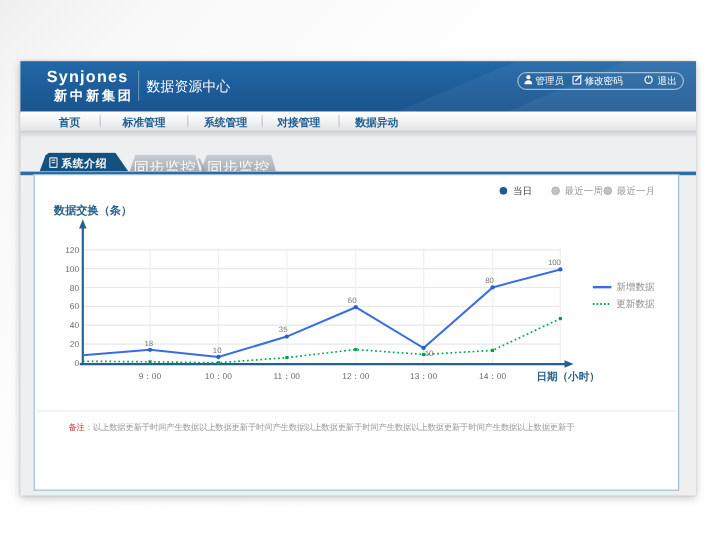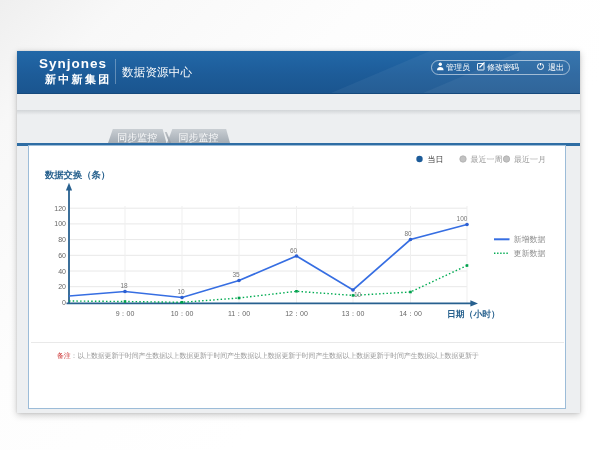--- a/index.html
+++ b/index.html
@@ -27,21 +27,21 @@
 .navshadow{position:absolute;left:0;top:59px;width:563px;height:5px;
  background:linear-gradient(180deg,rgba(130,135,140,.25),rgba(130,135,140,0));}
 
 .tab{position:absolute;height:16px;color:#fff;white-space:nowrap;}
 .tab1{left:16px;top:76px;width:74px;background:#15517f;
  clip-path:polygon(0 100%,5px 15%,8px 0,63px 0,100% 100%);
  font-size:9px;font-weight:bold;}
 .tab1 .txt{position:absolute;left:18px;top:3px;letter-spacing:.6px;}
 .tab1 .ic{position:absolute;left:7.5px;top:3.5px;width:5.5px;height:7px;border:1px solid #d7e2ec;border-radius:1px;}
 .tab1 .ic::before{content:"";position:absolute;left:1px;top:1.5px;width:3.5px;height:1px;background:#d7e2ec;box-shadow:0 2px 0 #d7e2ec;}
-.tabg{background:linear-gradient(180deg,#c9ced3,#a4acb4);font-size:10px;color:rgba(255,255,255,.93);top:77.5px!important;height:14.5px;}
+.tabg{background:linear-gradient(180deg,#c9ced3,#a4acb4);font-size:13px;color:rgba(255,255,255,.93);top:77.5px!important;height:14.5px;}
 .tab2{left:91px;top:76px;width:58.5px;clip-path:polygon(5px 0,54.5px 0,100% 100%,0 100%);}
 .tab3{left:150px;top:76px;width:63px;clip-path:polygon(5.5px 0,59px 0,100% 100%,0 100%);}
 .tabg .txt{position:absolute;left:50%;top:2.5px;transform:translateX(-50%);}
 .slash{position:absolute;left:150px;top:81px;width:2px;height:11px;background:linear-gradient(180deg,#bcc1c6,#959ca4);transform:skewX(22deg);}
 
 .tabbar{position:absolute;left:0;top:92px;width:563px;height:3px;background:#2e6da4;}
 .panel{position:absolute;left:11px;top:94px;width:536px;height:262px;background:#fff;border:1px solid #9cbcd8;}
 .divider{position:absolute;left:14px;top:291px;width:533px;height:1px;background:#e9e9e9;}
 .remark{position:absolute;left:40px;top:299.5px;font-size:7px;color:#9a9a9a;white-space:nowrap;letter-spacing:-.2px;}
 .remark b{color:#cc3333;font-weight:normal;}
@@ -51,21 +51,36 @@
 <div class="page">
   <div class="hd">
     <div class="streak1"></div>
       <div class="streak2"></div>
     <div class="logo-en">Synjones</div>
     <div class="logo-cn">新中新集团</div>
     <div class="hd-sep"></div>
     <div class="hd-title">数据资源中心</div>
   </div>
   <div class="pill"></div>
+  <div class="nav">
+    <b style="left:41px">首页</b>
+      <i style="left:66px"></i>
+    <b style="left:103px">标准管理</b>
+      <i style="left:139px"></i>
+    <b style="left:171px">系统管理</b>
+      <i style="left:201px"></i>
+    <b style="left:232px">对接管理</b>
+      <i style="left:265px"></i>
+    <b style="left:297px">数据异动</b>
+  </div>
   <div class="navshadow"></div>
+  <div class="tab tab1">
+      <span class="ic"></span>
+      <span class="txt">系统介绍</span>
+    </div>
   <div class="tab tabg tab2">
       <span class="txt">同步监控</span>
     </div>
   <div class="tab tabg tab3">
       <span class="txt">同步监控</span>
     </div>
   <div class="slash"></div>
   <div class="tabbar"></div>
   <div class="panel"></div>
   <div class="divider"></div>

